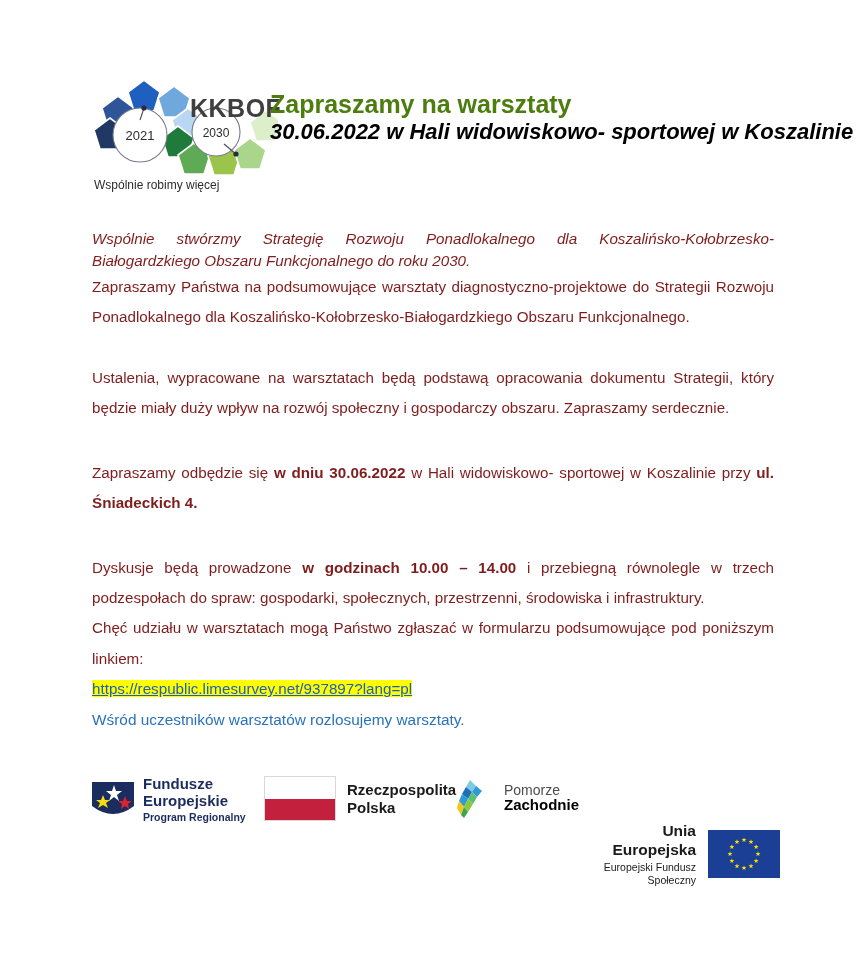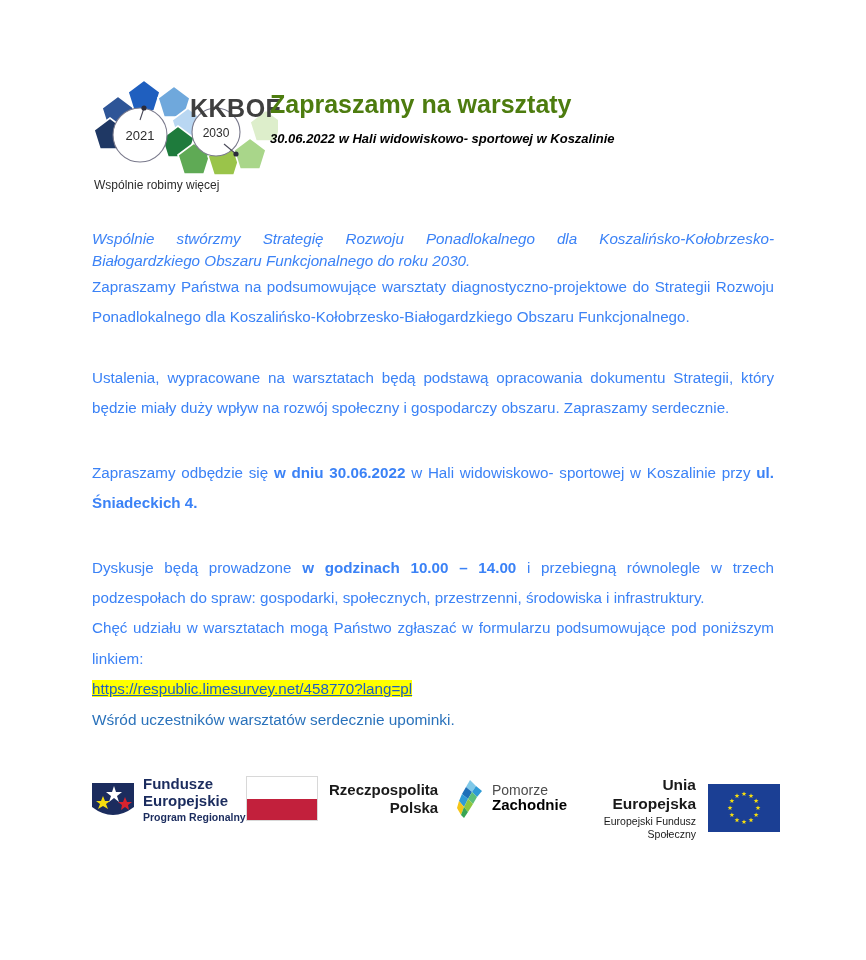--- a/index.html
+++ b/index.html
@@ -61,39 +61,38 @@
     width: 520px;
   }
   .title-main {
     font-size: 25px;
     font-weight: bold;
     color: #4d7c0f;
     line-height: 1.2;
     white-space: nowrap;
   }
   .title-sub {
-    margin-top: 12px;
-    font-size: 13px;
+    font-size: 22px;
     font-weight: bold;
     font-style: italic;
     color: #000000;
     white-space: nowrap;
   }
 
   
   .content {
     position: absolute;
     left: 92px;
     top: 228px;
     width: 682px;
   }
   p.para {
     margin: 0;
     font-size: 15.2px;
-    color: #3b82f6;
+    color: #7f1d1d;
     text-align: justify;
   }
   .italic-intro {
     font-style: italic;
     line-height: 1.45;
     margin-bottom: 14px;
   }
   .loose {
     line-height: 2.0;
   }
@@ -130,43 +129,43 @@
   
   .footer {
     position: absolute;
     left: 90px;
     top: 776px;
     width: 690px;
     height: 58px;
   }
   .fl { position: absolute; top: 0; height: 56px; }
   .fl-fe   { left: 0px; }
-  .fl-rp   { left: 156px; text-align: right; }
+  .fl-rp   { left: 174px; }
   .fl-pz   { left: 362px; }
-  .fl-ue   { left: 513px; }
-
-  .fe-wrap { display: flex; align-items: flex-end; gap: 7px; }
+  .fl-ue   { left: 513px; margin-top: 46px; }
+
+  .fe-wrap { display: flex; align-items: flex-start; gap: 7px; }
   .fe-text { line-height: 1.12; }
   .fe-t1, .fe-t2 {
     font-size: 15px; font-weight: bold; color: #1b2c5e;
   }
   .fe-t3 { font-size: 10.5px; font-weight: bold; color: #1b2c5e; margin-top: 2px; }
 
   .rp-wrap { display: flex; align-items: center; gap: 11px; }
   .flag-pl {
     width: 72px; height: 45px;
     border: 1px solid #d8d8d8;
     box-sizing: border-box;
   }
   .flag-pl .white { height: 50%; background: #ffffff; }
   .flag-pl .red   { height: 50%; background: #c2203c; }
   .rp-text { line-height: 1.15; }
   .rp-t1, .rp-t2 { font-size: 15px; font-weight: bold; color: #1a1a1a; }
 
-  .pz-wrap { display: flex; align-items: center; gap: 6px; }
+  .pz-wrap { display: flex; align-items: center; gap: 18px; }
   .pz-text { line-height: 1.05; }
   .pz-t1 { font-size: 14px; color: #4c4c4c; }
   .pz-t2 { font-size: 15px; font-weight: bold; color: #000000; }
 
   .ue-wrap { display: flex; align-items: center; gap: 12px; }
   .ue-text { text-align: right; line-height: 1.2; }
   .ue-t1 { font-size: 15.5px; font-weight: bold; color: #1a1a1a; }
   .ue-t2 { font-size: 10.5px; color: #1a1a1a; margin-top: 2px; }
   .flag-eu {
     width: 72px; height: 48px;
@@ -239,24 +238,24 @@
 
     <div class="gap-lg"></div>
 
     <p class="para loose">
       <span>Dyskusje będą prowadzone </span><b>w godzinach 10.00 – 14.00</b><span> i przebiegną równolegle w trzech podzespołach do spraw: gospodarki, społecznych, przestrzenni, środowiska i infrastruktury.</span>
     </p>
 
     <p class="para loose">Chęć udziału w warsztatach mogą Państwo zgłaszać w formularzu podsumowujące pod poniższym linkiem:</p>
 
     <p class="link-line">
-      <a class="hl-link" href="#">https://respublic.limesurvey.net/458770?lang=pl</a>
+      <a class="hl-link" href="#">https://respublic.limesurvey.net/937897?lang=pl</a>
     </p>
 
-    <p class="blue-line">Wśród uczestników warsztatów serdecznie upominki.</p>
+    <p class="blue-line">Wśród uczestników warsztatów rozlosujemy warsztaty.</p>
 
   </div>
 
   <div class="footer">
 
     <div class="fl fl-fe">
       <div class="fe-wrap">
         <svg width="46" height="46" viewBox="0 0 46 46">
           <path d="M2,6 L44,6 L44,30 Q23,46 2,30 Z" fill="#1b2c5e"></path>
           <polygon points="24,9 26,15 32,15 27,19 29,25 24,21 19,25 21,19 16,15 22,15" fill="#ffffff"></polygon>

